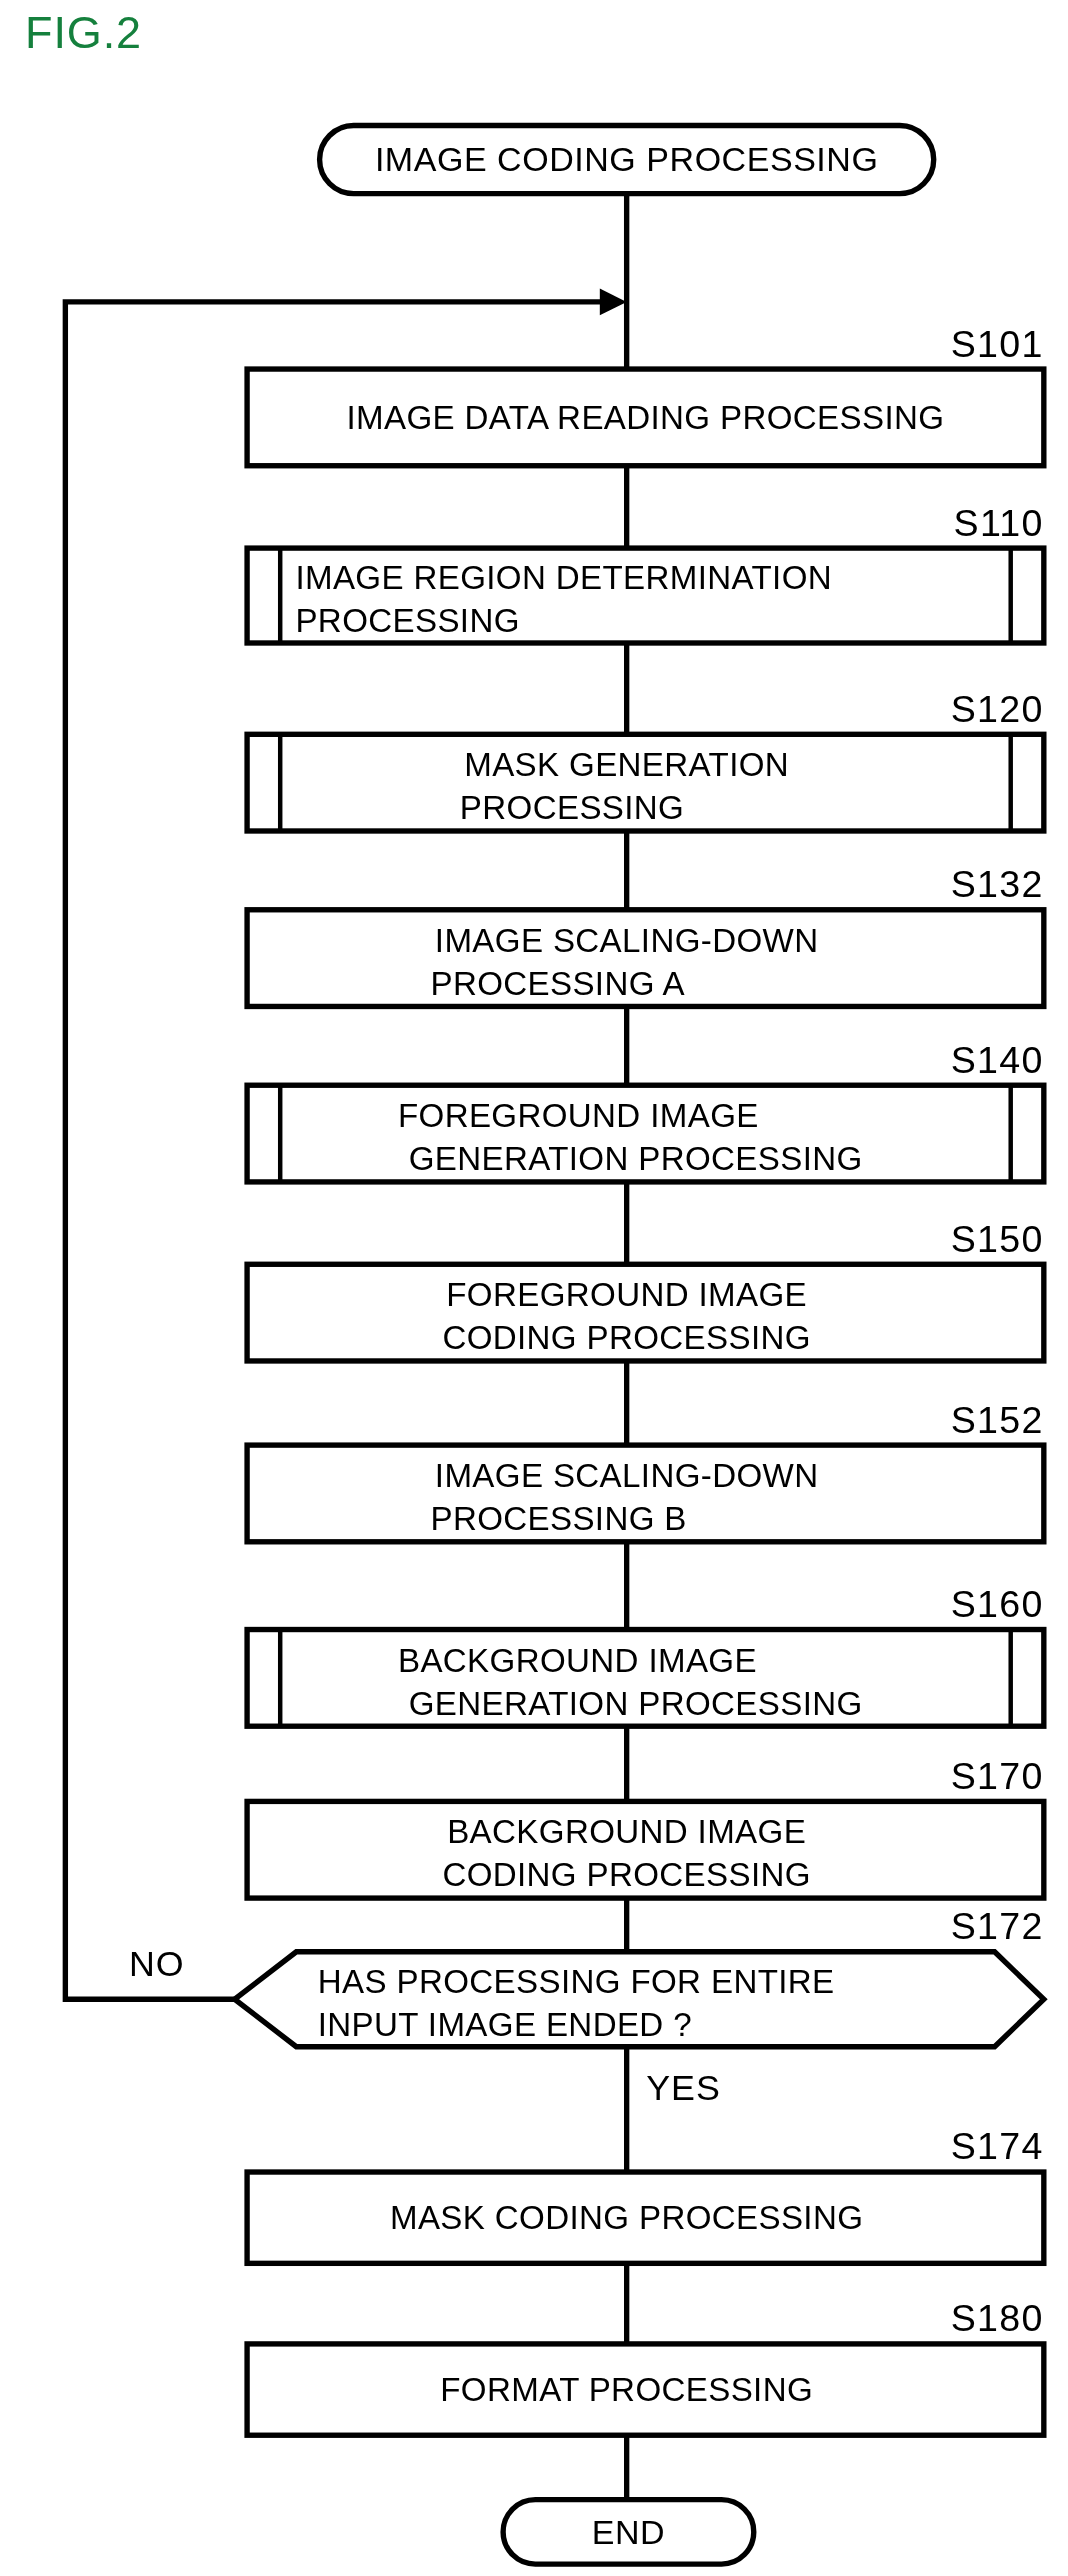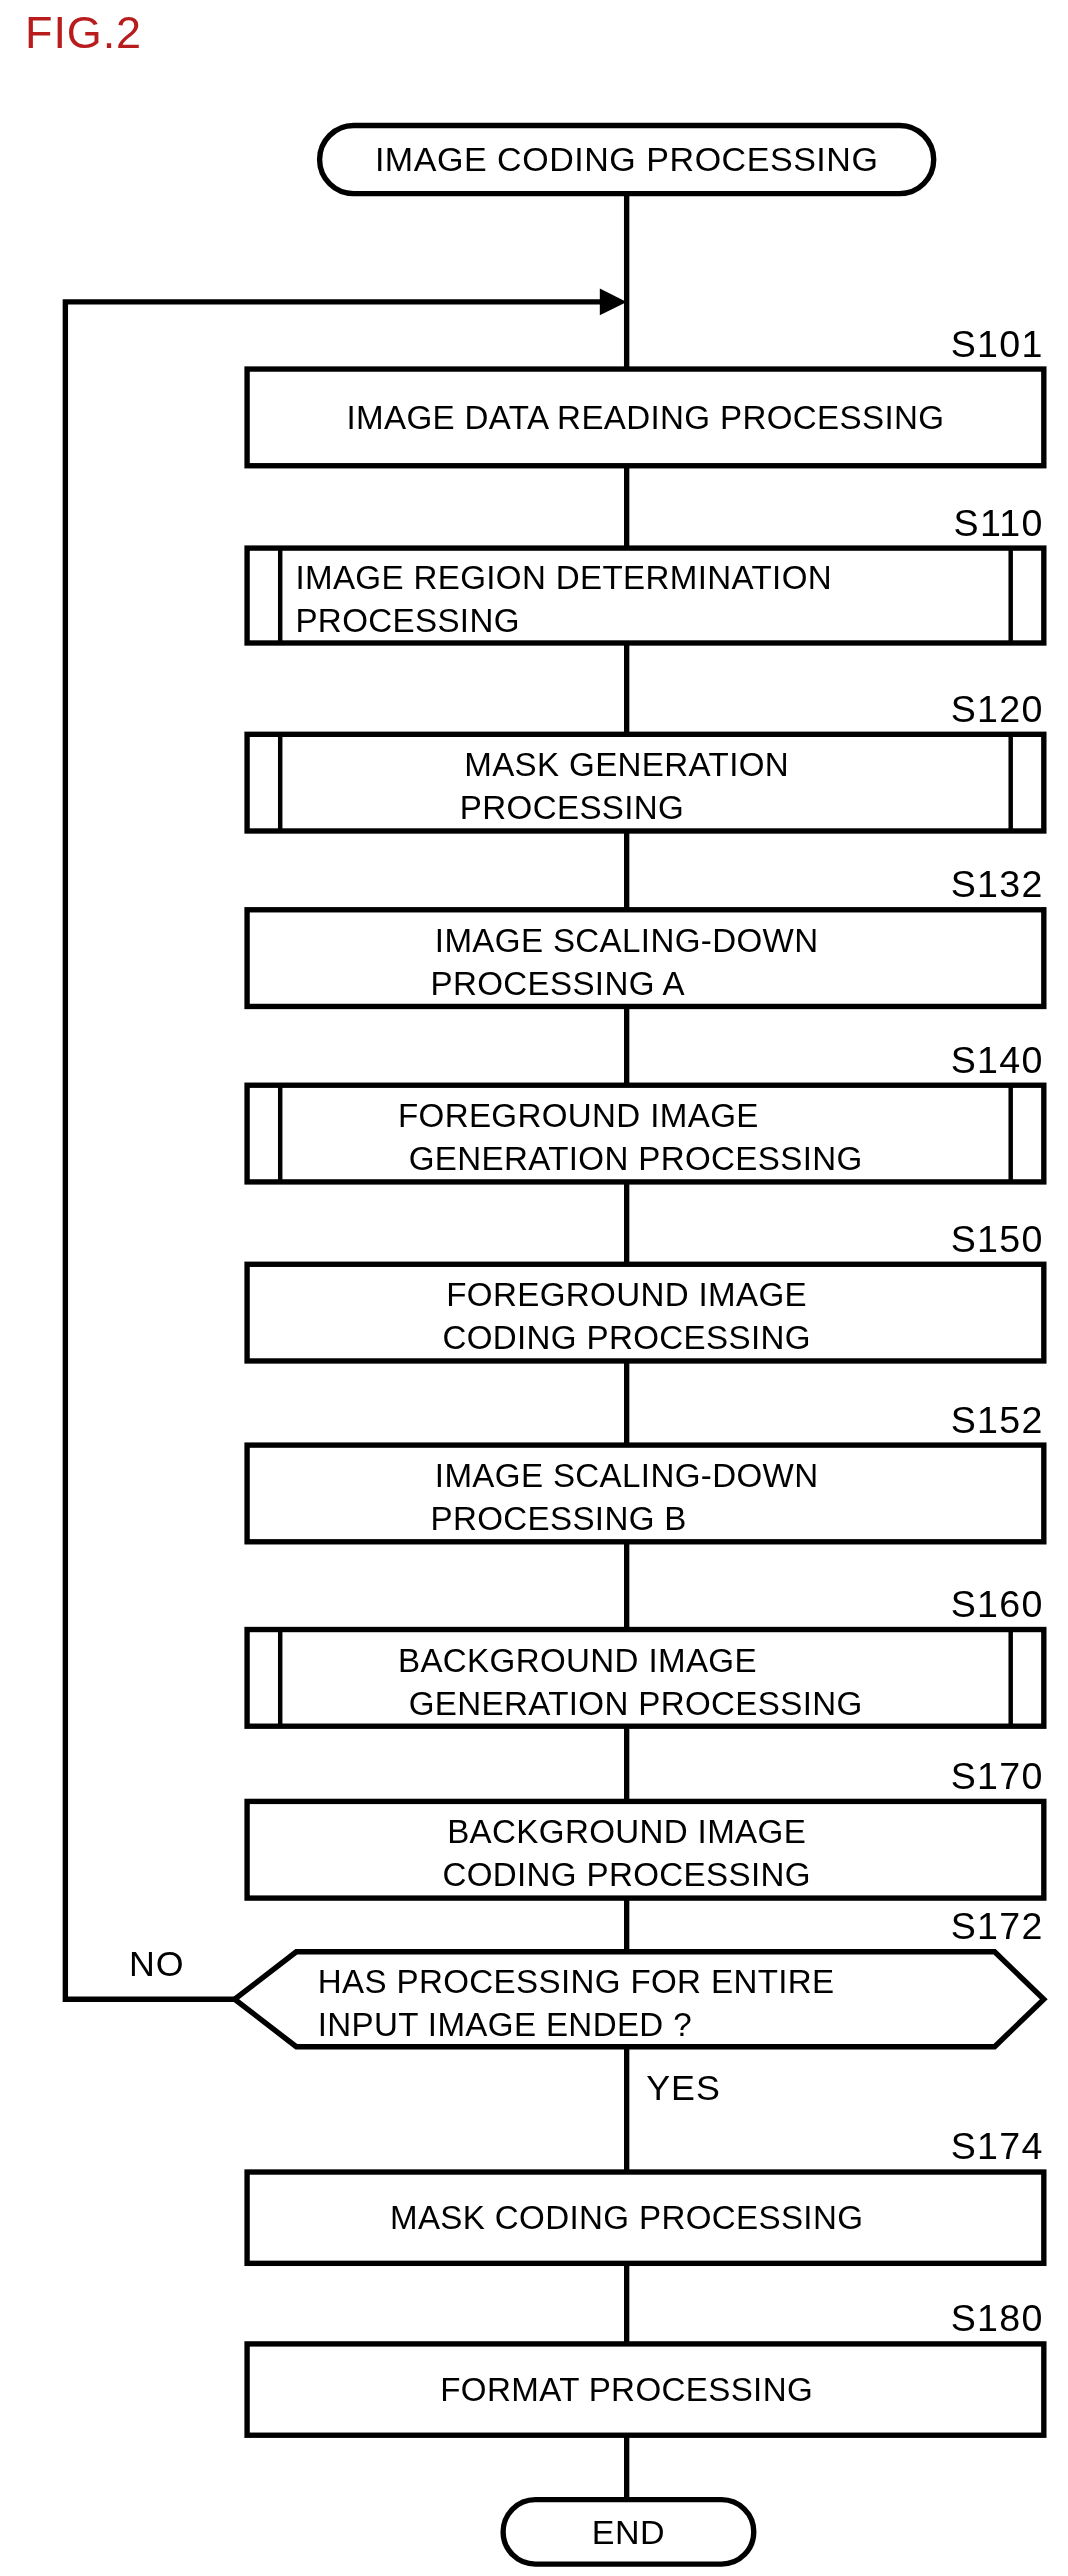--- a/index.html
+++ b/index.html
@@ -21,21 +21,21 @@
     width: 1068px;
     height: 2576px;
   }
   .fig-label {
     position: absolute;
     left: 25px;
     top: 7.2px;
     font-size: 45px;
     letter-spacing: 0.9px;
     font-family: "Liberation Sans", sans-serif;
-    color: #b91c1c;
+    color: #15803d;
     white-space: nowrap;
   }
   svg { display:block; }
   text {
     font-family: "Liberation Sans", sans-serif;
     fill: #000000;
   }
   .node-text {
     font-size: 37px;
     letter-spacing: 0.4px;

